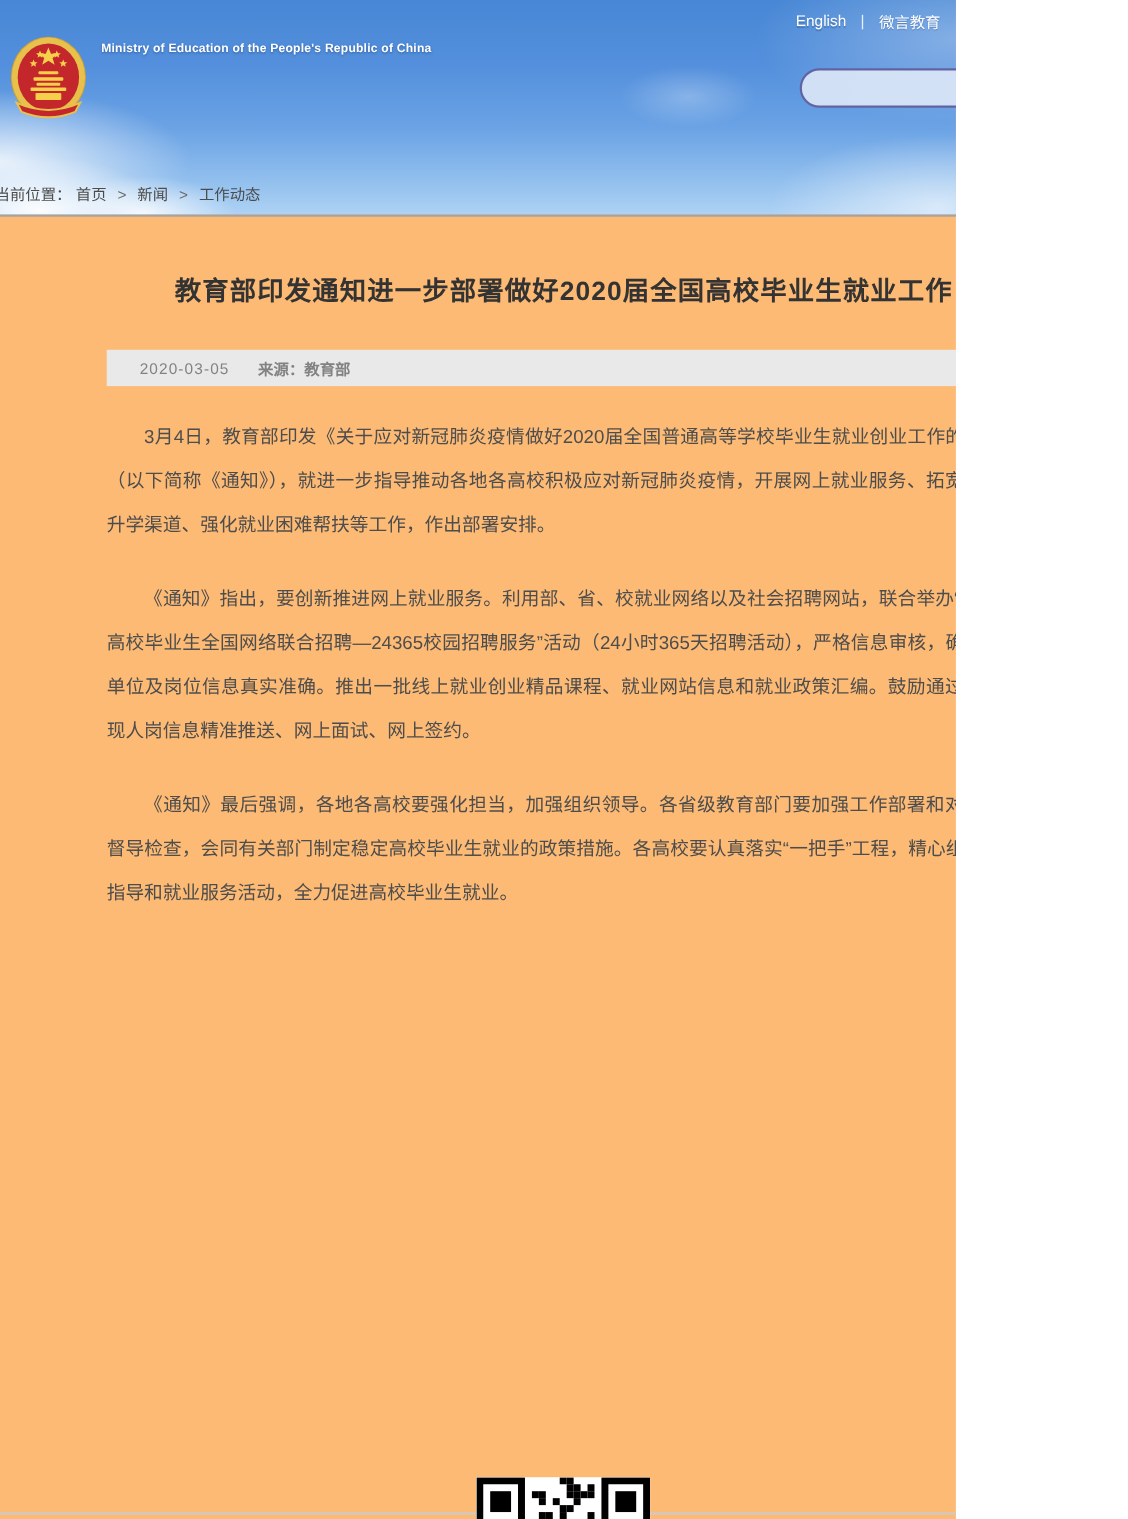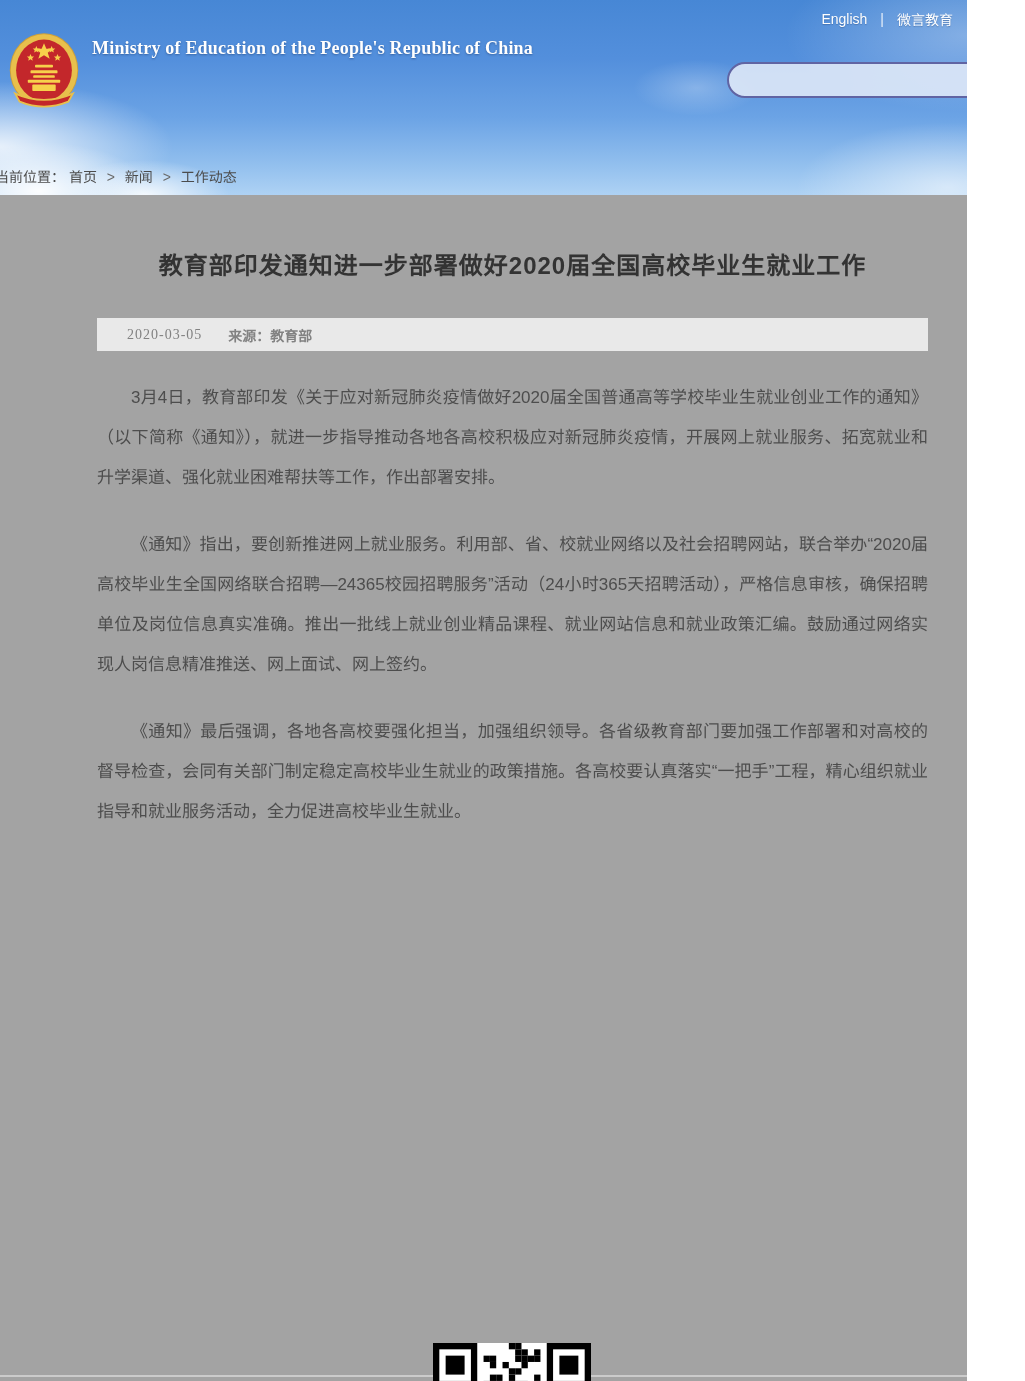--- a/index.html
+++ b/index.html
@@ -1,17 +1,17 @@
 <!DOCTYPE html>
 <html lang="zh-CN"><head>
 <meta charset="utf-8">
 <style>
   * { margin:0; padding:0; box-sizing:border-box; }
   body { background:#fff; font-family:"Liberation Sans","DejaVu Sans",sans-serif; }
-  .page { position:relative; width:967px; height:1381px; background:#a3a3a3; overflow:hidden; }
+  .page { position:relative; width:869px; height:1381px; background:#fdba74; overflow:hidden; }
 
   
   .site-header{
     position:relative; height:197px; border-bottom:2px solid #a3a3a3;
     background:
       radial-gradient(160px 70px at 4% 98%,  rgba(255,255,255,.95), rgba(255,255,255,0) 70%),
       radial-gradient(240px 90px at 0% 75%,  rgba(255,255,255,.80), rgba(255,255,255,0) 72%),
       radial-gradient(120px 50px at 15% 100%,rgba(255,255,255,.85), rgba(255,255,255,0) 70%),
       radial-gradient(260px 110px at 100% 18%,rgba(255,255,255,.30), rgba(255,255,255,0) 70%),
       radial-gradient(210px 90px at 98% 96%, rgba(255,255,255,.55), rgba(255,255,255,0) 72%),
@@ -22,22 +22,22 @@
   .top-links a{ color:#fff; text-decoration:none; text-shadow:0 1px 1px rgba(40,70,120,.4); cursor:pointer; }
   .top-links .sep{ opacity:.85; font-weight:300; }
 
   .brand{ position:absolute; top:32px; left:8px; display:flex; align-items:flex-start; }
   .brand-text{ margin-left:12px; color:#fff; }
   .site-title{
     font-size:40px; font-weight:bold; letter-spacing:3px; line-height:1.15;
     color:#fdfdfd; text-shadow:0 2px 3px rgba(25,55,105,.55), 0 0 1px rgba(255,255,255,.8);
   }
   .site-subtitle{
-    margin-top:6px; font-size:18px; font-weight:bold; letter-spacing:.2px;
-    color:#fff; text-shadow:0 1px 2px rgba(25,55,105,.5);font-family:Liberation Serif, serif;
+    margin-top:6px; font-size:11px; font-weight:bold; letter-spacing:.2px;
+    color:#fff; text-shadow:0 1px 2px rgba(25,55,105,.5);
   }
 
   .searchbox{
     position:absolute; top:62px; left:727px; width:296px; height:36px;
     background:rgba(222,232,247,.9); border:2px solid #6064a3; border-radius:19px;
     display:flex; align-items:center;
   }
   .search-input{
     flex:1; height:100%; background:transparent; border:none; outline:none;
     padding:0 6px 0 16px; font-size:15px; color:#33406b; border-radius:19px;
@@ -51,21 +51,21 @@
   
   .content{ width:831px; margin-left:97px; }
   .article-title{
     padding-top:56px; text-align:center; font-size:24px; font-weight:bold;
     color:#333; letter-spacing:1px; line-height:26px;
   }
   .meta-bar{
     margin-top:39px; height:33px; background:#e9e9e9;
     display:flex; align-items:center; padding-left:30px; font-size:14px; color:#828282;
   }
-  .meta-date{ font-family:Liberation Serif, serif; letter-spacing:1px; }
+  .meta-date{ font-family:Liberation Sans, sans-serif; letter-spacing:1px; }
   .meta-source{ margin-left:26px;font-weight:bold; }
   .article-body{ margin-top:12px; font-size:17px; line-height:40px; color:#4d4d4d; text-align:justify; }
   .article-body p{ text-indent:2em; margin:27px 0; }
 
   
   .qr{ position:absolute; left:433px; top:1343px; width:158px; height:38px; overflow:hidden; background:#fff; z-index:2; }
   .footer-line{ position:absolute; left:0; top:1375px; width:100%; height:2px; background:#cbcbcb; z-index:1; }
 </style>
 </head>
 <body>

